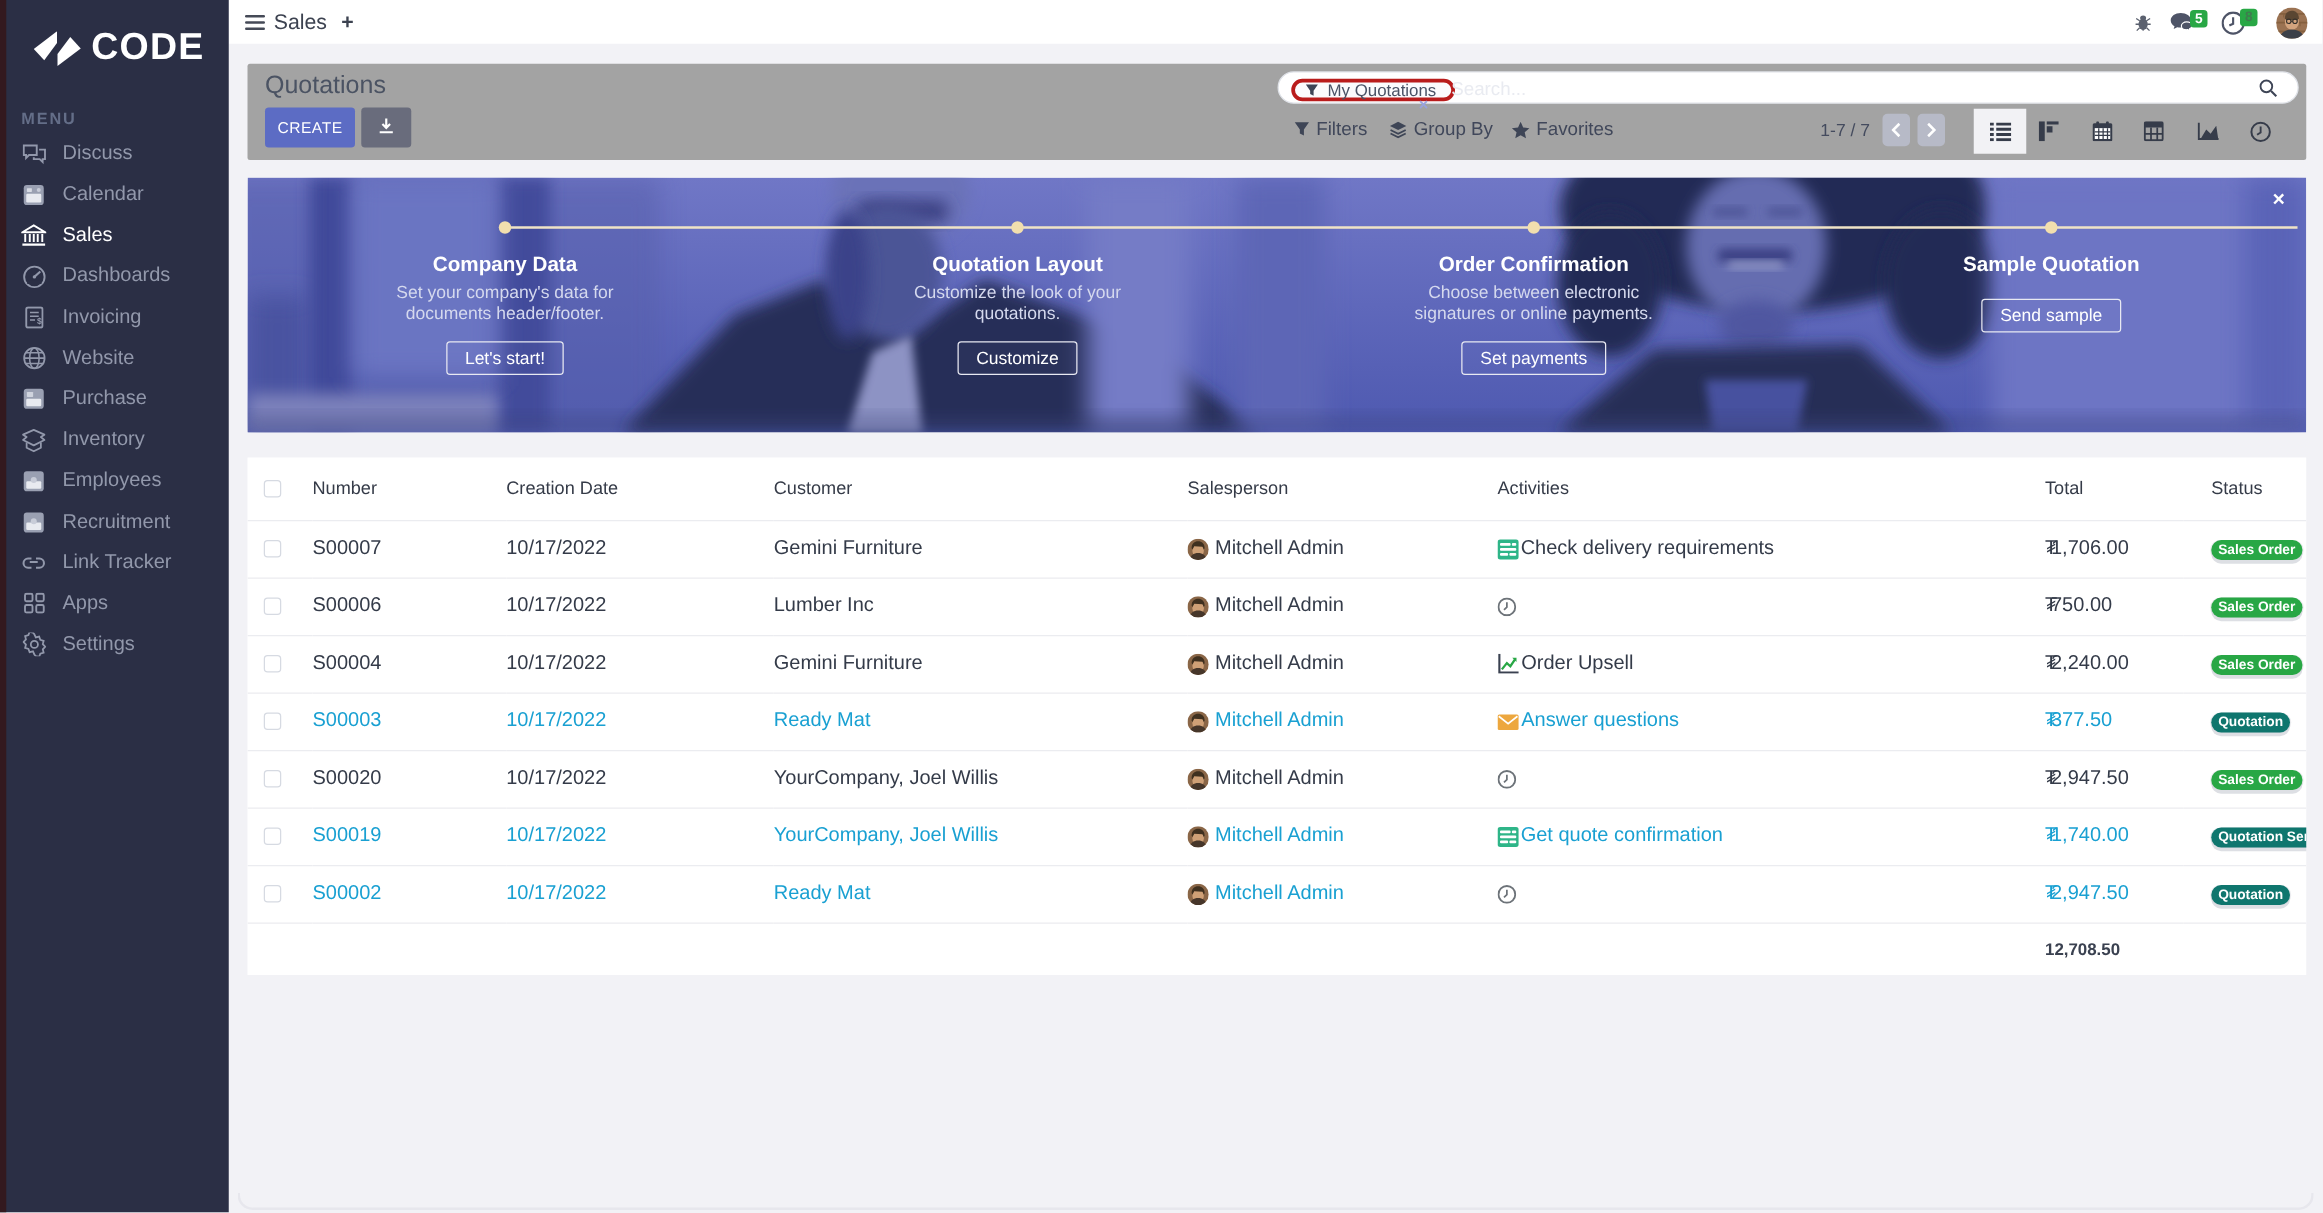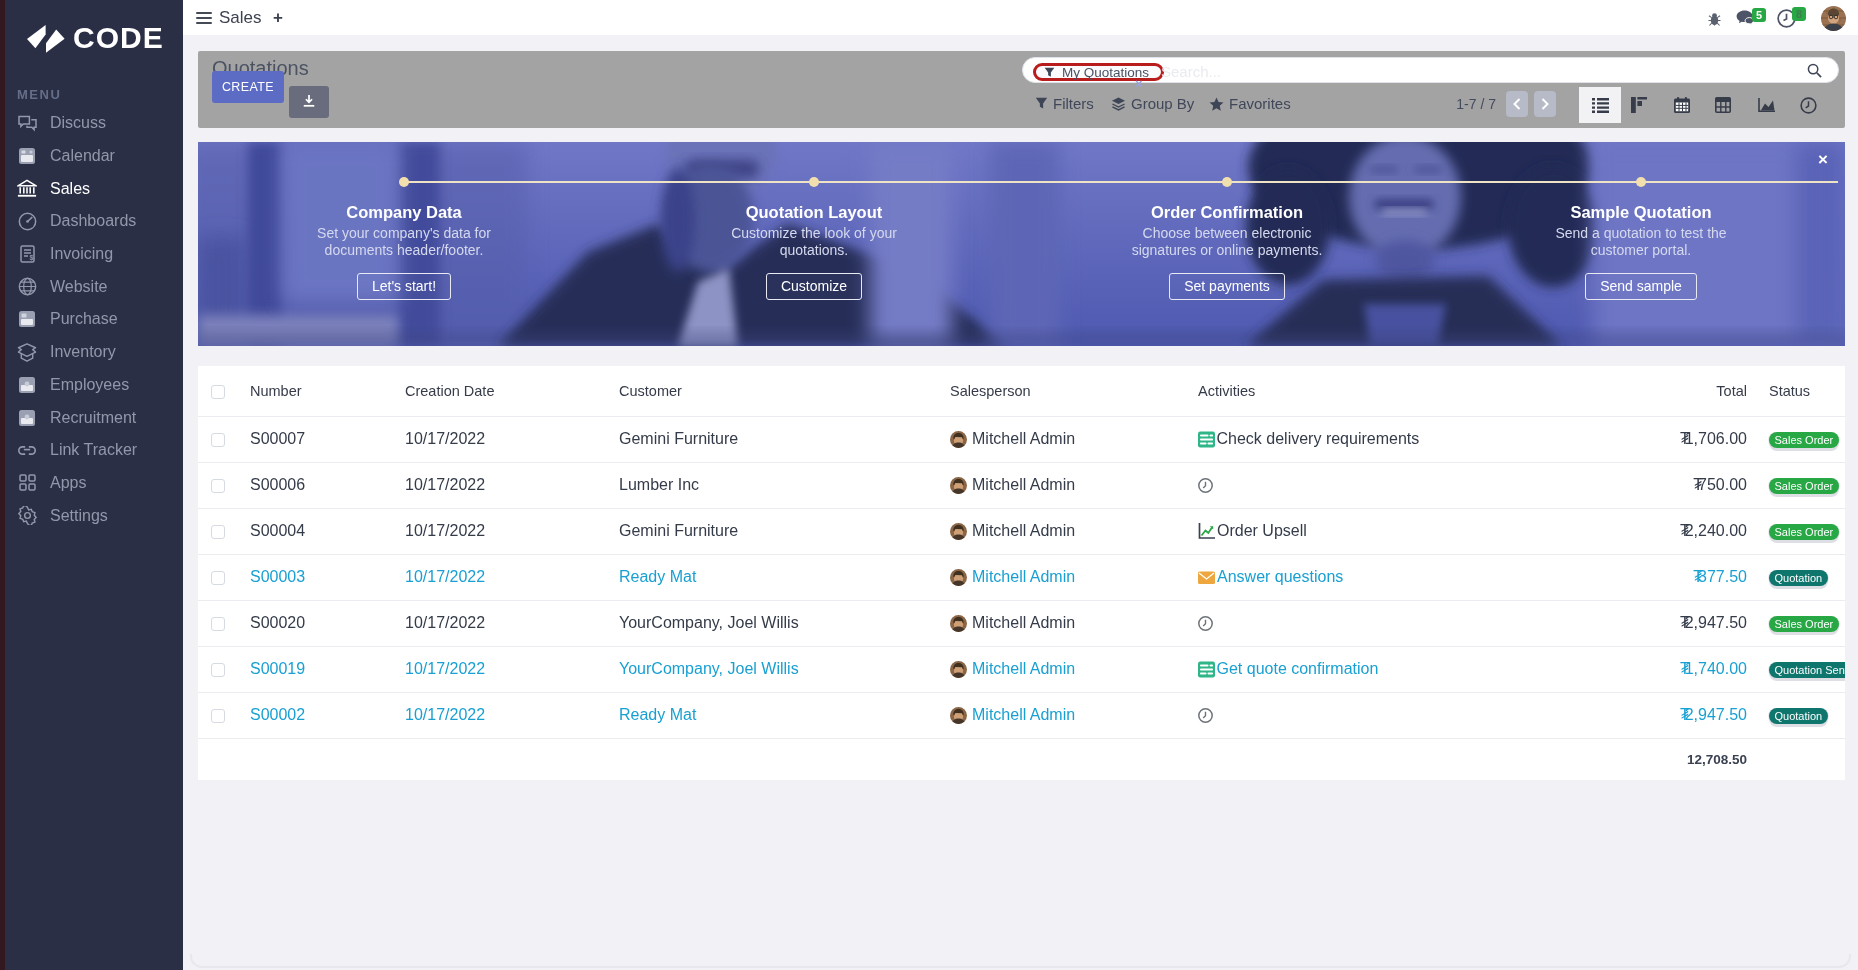--- a/index.html
+++ b/index.html
@@ -22,21 +22,21 @@
 #main { position:absolute; left:183px; top:0; width:1675px; height:970px; background:#f2f2f6; }
 #navbar { position:absolute; left:0; top:0; width:1675px; height:35px; background:#fff; }
 #navbar .ham { position:absolute; left:13px; top:12px; width:16px; height:13px; }
 #navbar .ham span { display:block; height:2px; background:#454a57; margin-bottom:3px; border-radius:1px; }
 #navbar .appname { position:absolute; left:36px; top:8px; font-size:17px; color:#3c4250; }
 #navbar .plus { position:absolute; left:90px; top:8px; font-size:17px; font-weight:bold; color:#3c4250; }
 .nbicons { position:absolute; right:12px; top:3px; height:35px; display:flex; align-items:center; }
 
 #cp { position:absolute; left:15px; top:51px; width:1647px; height:77px; background:#a3a3a3; border-radius:2px; }
 #cp .title { position:absolute; left:14px; top:6px; font-size:20px; color:#4b5363; }
-.btn-create { position:absolute; left:14px; top:20px; width:72px; height:32px; background:#5c6cc4; color:#fff; border:none; border-radius:3px; font-size:12.5px; font-family:inherit; letter-spacing:.4px; }
+.btn-create { position:absolute; left:14px; top:35px; width:72px; height:32px; background:#5c6cc4; color:#fff; border:none; border-radius:3px; font-size:12.5px; font-family:inherit; letter-spacing:.4px; }
 .btn-dl { position:absolute; left:91px; top:35px; width:40px; height:32px; background:#696c7c; border:none; border-radius:3px; }
 
 #searchbox { position:absolute; left:824px; top:6px; width:817px; height:26px; border:1px solid #dfe2e8; border-radius:13px; background:#fff; }
 #facet { position:absolute; left:10px; top:5px; height:18px; border:3px solid #b91c1c; border-radius:10px; background:#fbfbfd; display:flex; align-items:center; padding:0 12px 0 8px; font-size:13.5px; color:#4a5265; }
 #facet svg { margin-right:7px; }
 #sx { position:absolute; left:112px; top:18px; color:#99a3dd; font-size:13px; font-weight:bold; }
 #searchph { position:absolute; left:138px; top:5px; font-size:15px; color:#e9ebf1; }
 #mag { position:absolute; right:16px; top:5px; }
 #cprow2 { position:absolute; right:22px; top:33px; width:788px; height:44px; }
 .fgf { position:absolute; top:11px; font-size:15px; color:#40475a; display:flex; align-items:center; }
@@ -63,23 +63,23 @@
 tfoot tr { height:42px; border-top:1px solid #ebecf0; }
 td, th { padding:0; vertical-align:middle; }
 .cbc { width:52px; text-align:left; padding-left:13px !important; }
 .cb { display:inline-block; width:14px; height:14px; border:1px solid #d6dae2; border-radius:3px; background:#fff; vertical-align:middle; }
 tr.blue td, tr.blue td * { color:#19a0d2; }
 .num { width:155px; }
 .cdate { width:214px; }
 .cust { width:330px; }
 .sales { width:246px; }
 .acts { width:450px; padding-left:2px !important; }
-.total { width:130px; text-align:right; white-space:nowrap; }
+.total { width:130px; white-space:nowrap; }
 .status { padding-left:22px !important; width:78px; white-space:nowrap; }
-.badge { color:#fff !important; display:inline-block; border-radius:8px; font-size:11px; font-weight:normal; padding:2px 5.5px; box-shadow:0 3px 0 rgba(188,191,202,.5), 1px 0 0 rgba(188,191,202,.3), -1px 0 0 rgba(188,191,202,.3); }
+.badge { color:#fff !important; display:inline-block; border-radius:8px; font-size:11px; font-weight:bold; padding:2px 5.5px; box-shadow:0 3px 0 rgba(188,191,202,.5), 1px 0 0 rgba(188,191,202,.3), -1px 0 0 rgba(188,191,202,.3); }
 .badge.g { background:#28a745; }
 .badge.c { background:#0f766e; }
 .sp { display:flex; align-items:center; }
 .sp svg { margin-right:5px; }
 .act { display:flex; align-items:center; }
 .act svg { margin-right:1.5px; }
 .cur { display:inline-block; margin-right:-5px; }
 tfoot .total { font-size:13.5px; font-weight:bold; color:#3a4150; }
 </style>
 </head>
@@ -373,21 +373,20 @@
       <p>Customize the look of your<br>quotations.</p>
       <span class="bbtn">Customize</span>
     </div>
     <div class="bstep" style="left:899px">
       <h3>Order Confirmation</h3>
       <p>Choose between electronic<br>signatures or online payments.</p>
       <span class="bbtn">Set payments</span>
     </div>
     <div class="bstep" style="left:1313px">
       <h3>Sample Quotation</h3>
-      <p>Send a quotation to test the<br>customer portal.</p>
       <span class="bbtn">Send sample</span>
     </div>
     <div id="bclose">×</div>
   </div>
   <div id="tablecard">
     <svg width="0" height="0" style="position:absolute">
       <defs>
         <g id="av">
             <clipPath id="avr">
               <circle cx="8.5" cy="8.5" r="8.5"></circle>

